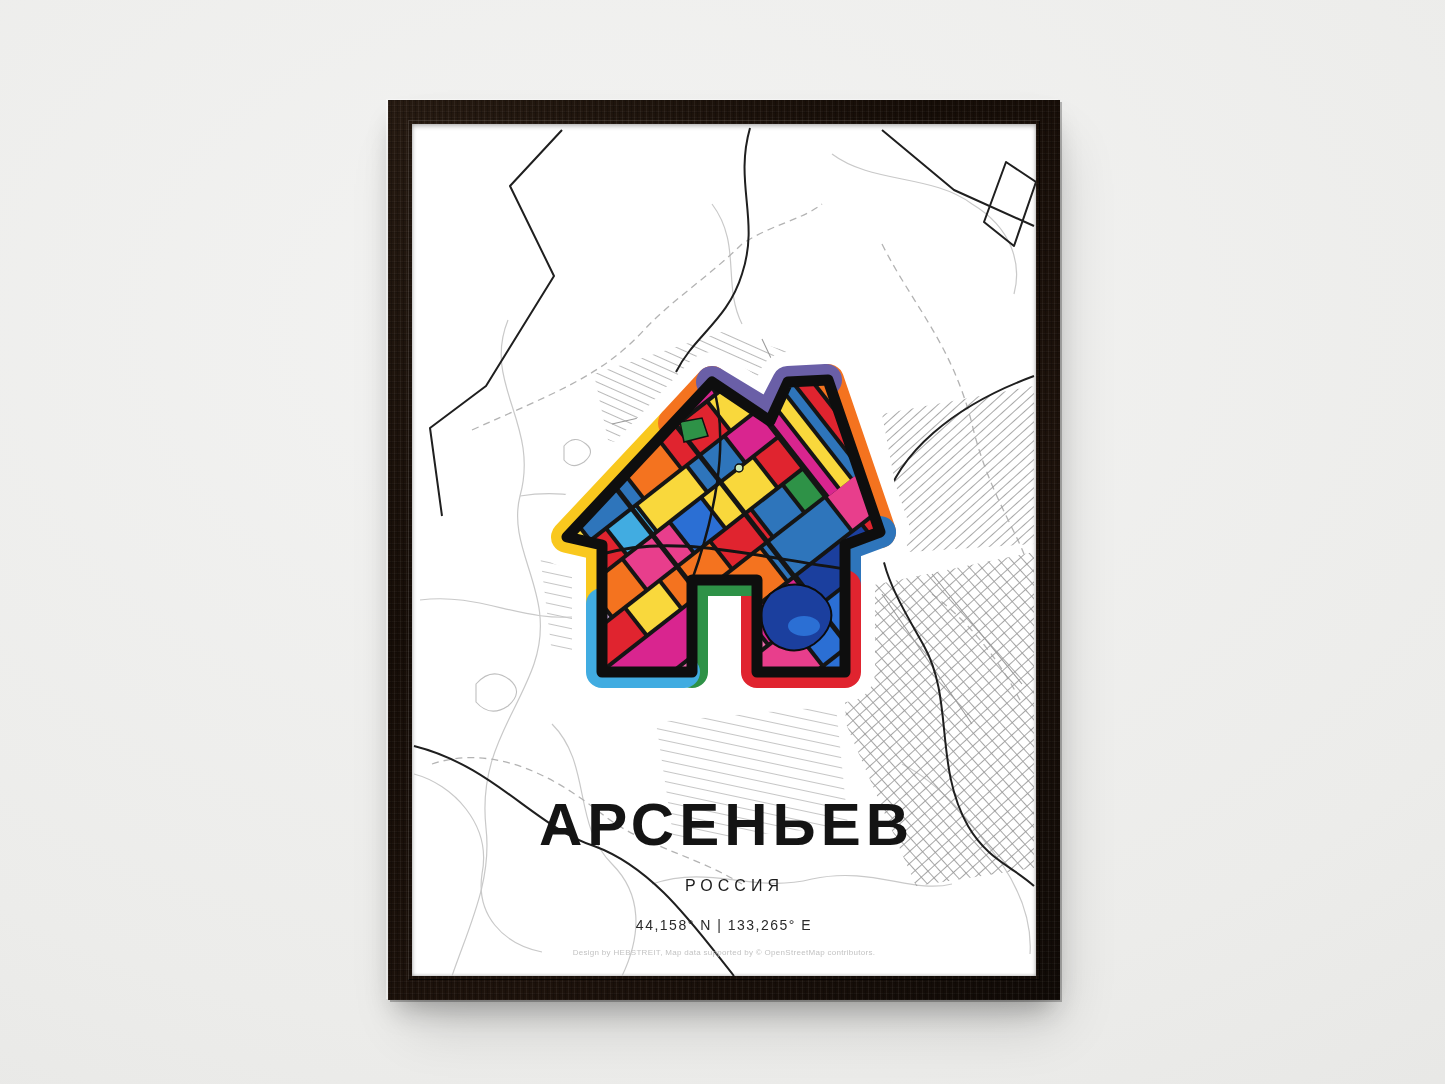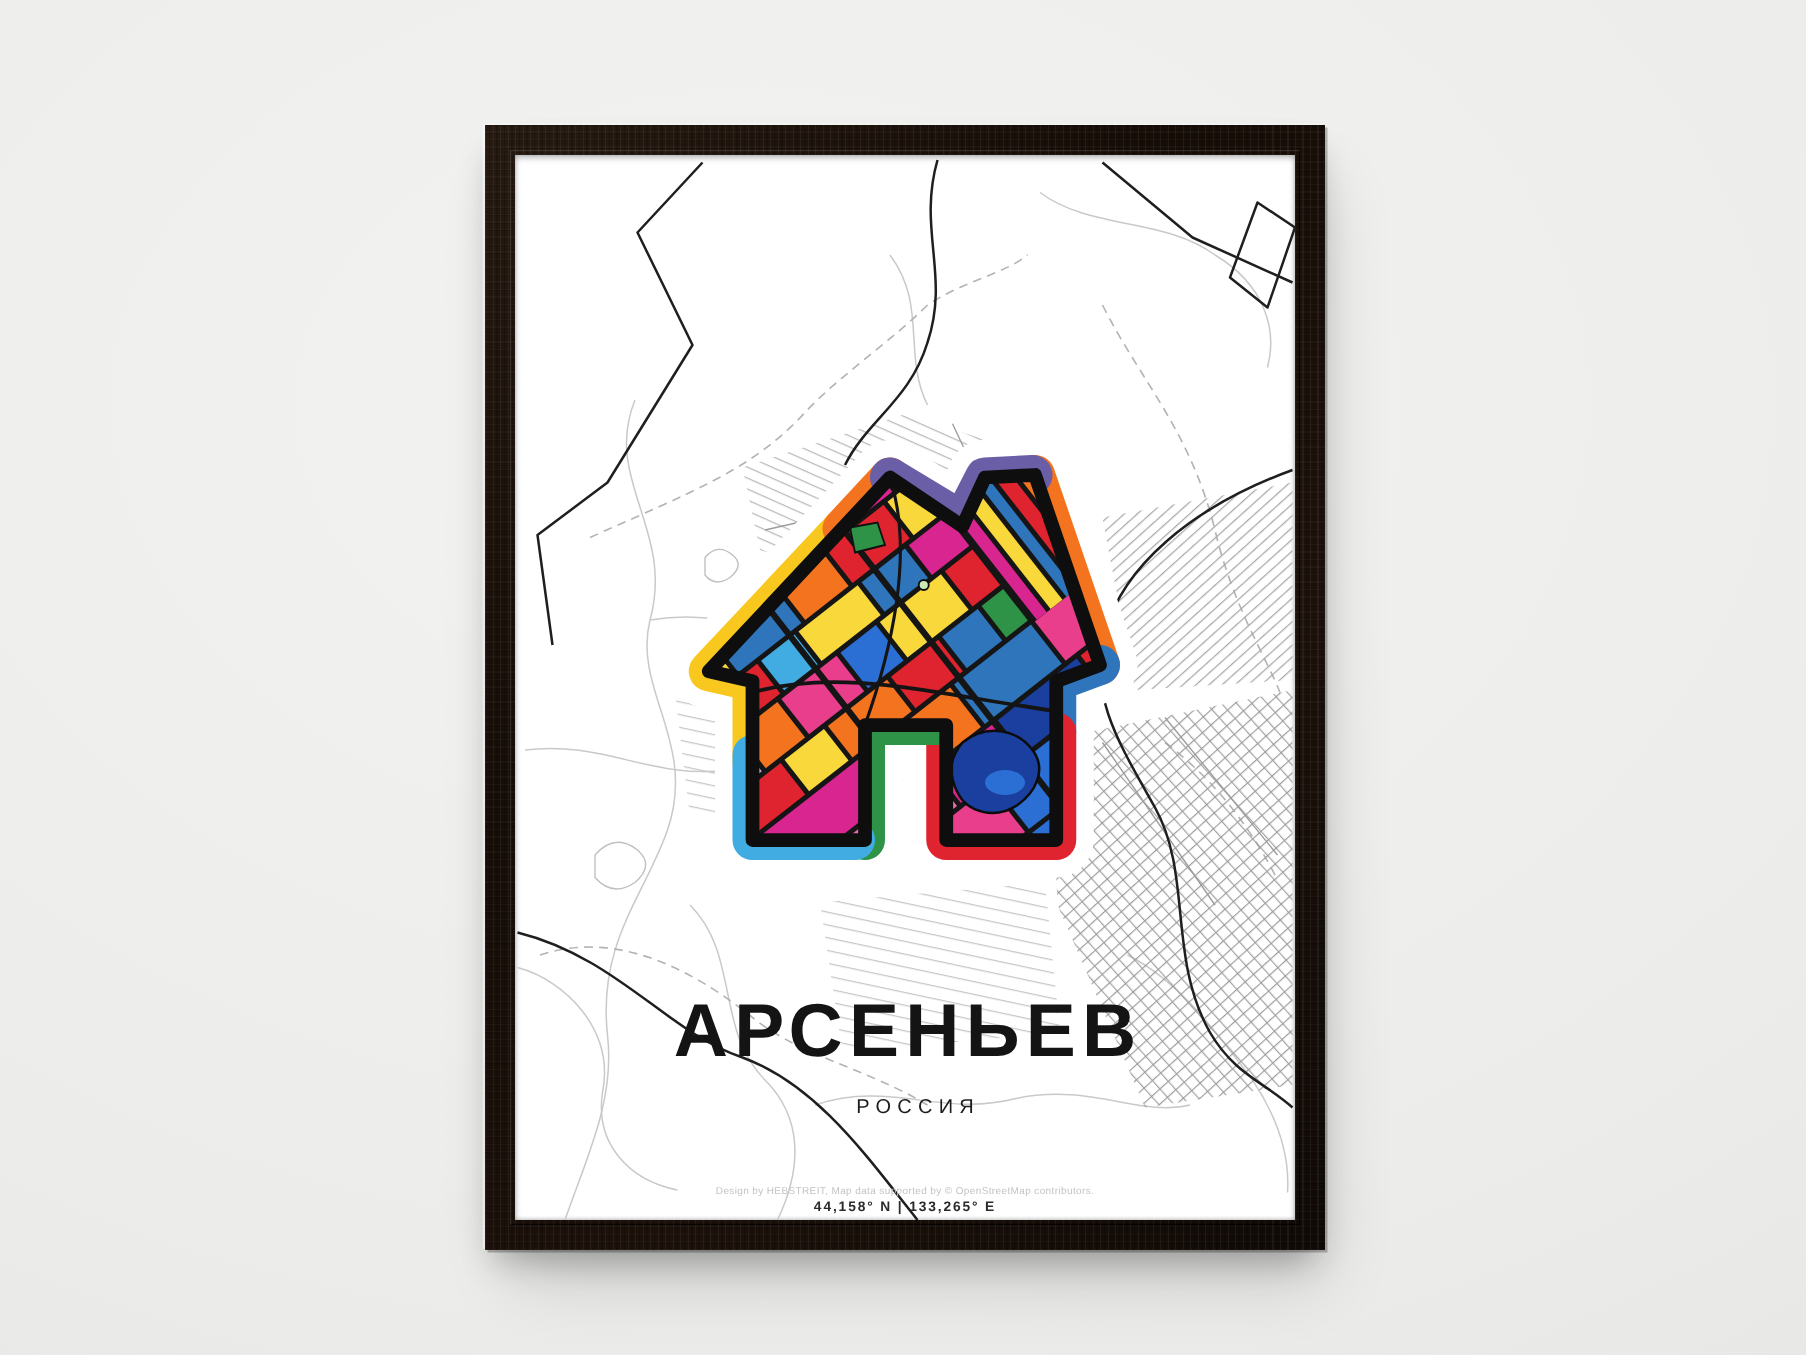--- a/index.html
+++ b/index.html
@@ -56,21 +56,21 @@
   .f-C{fill:var(--hp-cyan)} .f-G{fill:var(--hp-green)} .f-M{fill:var(--hp-magenta)}
   .f-P{fill:var(--hp-pink)} .f-PP{fill:var(--hp-light_pink)} .f-L{fill:var(--hp-lavender)}
   .street{fill:#151515}
   .house-outline{fill:none;stroke:var(--hp-outline);stroke-width:11;stroke-linejoin:round;stroke-linecap:round}
   .house-underlay{fill:none;stroke:#ffffff;stroke-width:60;stroke-linejoin:round;stroke-linecap:round}
   
   .poster-text{position:absolute;inset:0;pointer-events:none}
   .poster-text > div{position:absolute;left:0;right:0;text-align:center;white-space:nowrap}
   .title{top:666px;font-size:60px;font-weight:700;letter-spacing:5px;padding-left:5px;color:#141414}
   .subtitle{top:753px;font-size:16px;font-weight:400;letter-spacing:5px;padding-left:21px;color:#1c1c1c}
-  .coords{top:836px;font-size:11px;font-weight:700;letter-spacing:1.5px;color:#2a2a2a}
+  .coords{top:793px;font-size:14px;font-weight:400;letter-spacing:1.5px;color:#2a2a2a}
   .credit{top:824px;font-size:8px;font-weight:400;letter-spacing:.3px;color:#c3c3c3}
 </style>
 </head>
 <body>
 
 <div class="scene">
   <div class="frame">
     <div class="paper">
 
       <svg class="map-svg" viewBox="0 0 624 852" preserveAspectRatio="none">

